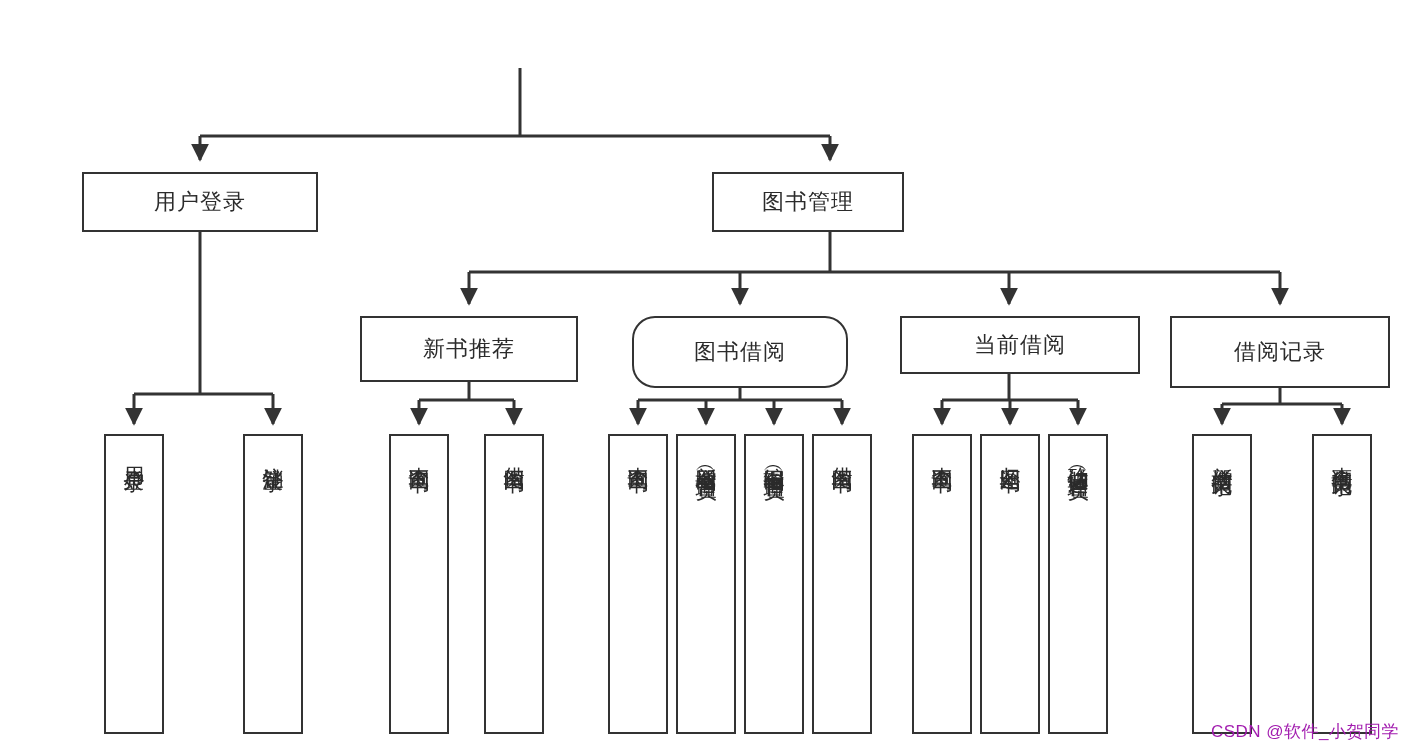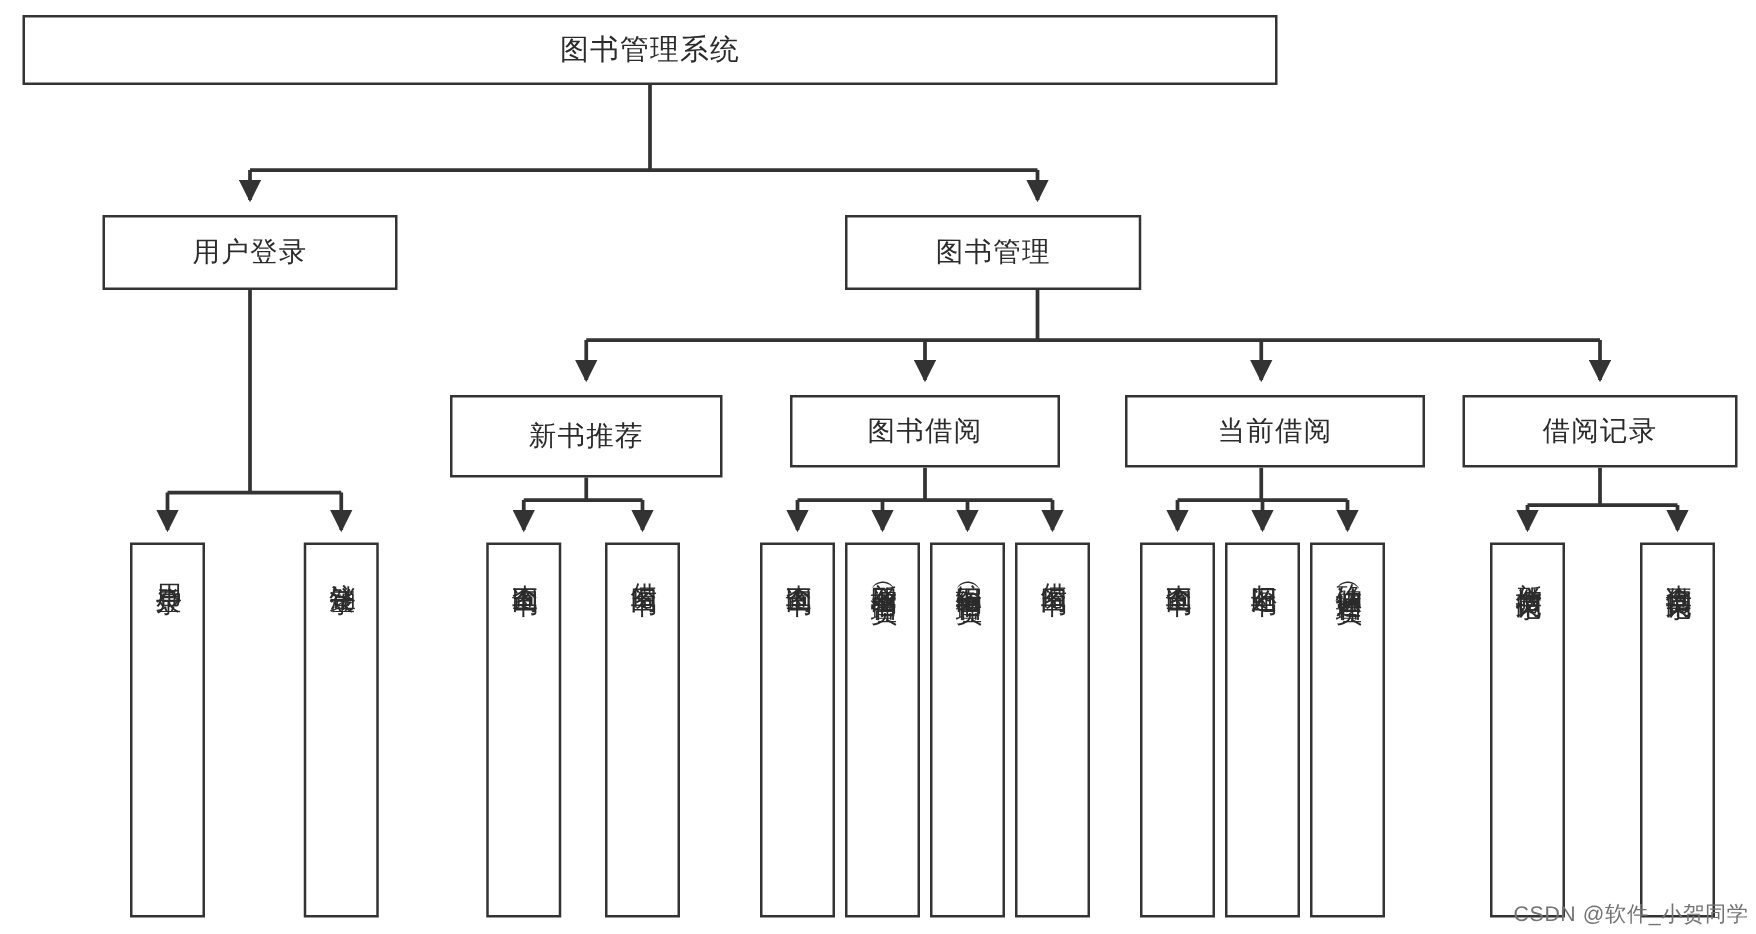--- a/index.html
+++ b/index.html
@@ -55,21 +55,21 @@
     letter-spacing: 2px;
     line-height: 1.05;
     white-space: nowrap;
     text-align: center;
   }
   .watermark {
     position: absolute;
     right: 6px;
     bottom: 4px;
     font-size: 17px;
-    color: #737373;
+    color: #a21caf;
     letter-spacing: 0.5px;
     white-space: nowrap;
   }
 </style>
 </head>
 <body>
 
 <div id="canvas">
 
   <svg id="edges" viewBox="0 0 1405 747" xmlns="http://www.w3.org/2000/svg">
@@ -115,43 +115,40 @@
       <path d="M 1010 400 L 1010 424" marker-end="url(#arrow)"></path>
       <path d="M 1078 400 L 1078 424" marker-end="url(#arrow)"></path>
 
       <path d="M 1280 374 L 1280 404"></path>
       <path d="M 1222 404 L 1342 404"></path>
       <path d="M 1222 404 L 1222 424" marker-end="url(#arrow)"></path>
       <path d="M 1342 404 L 1342 424" marker-end="url(#arrow)"></path>
     </g>
   </svg>
 
-  <div class="node horiz root" style="left: 18px; top: 12px; width: 1004px; height: 56px;">
-      <span>图书管理系统</span>
-    </div>
 
   <div id="level2-layer">
       <div class="node horiz" style="left: 82px; top: 172px; width: 236px; height: 60px;">
         <span>用户登录</span>
       </div>
-      <div class="node horiz" style="left: 676px; top: 172px; width: 237px; height: 60px;">
+      <div class="node horiz" style="left: 712px; top: 172px; width: 192px; height: 60px;">
         <span>图书管理</span>
       </div>
     </div>
   <div id="level3-layer">
       <div class="node horiz" style="left: 360px; top: 316px; width: 218px; height: 66px;">
         <span>新书推荐</span>
       </div>
-      <div class="node horiz" style="left: 632px; top: 316px; width: 216px; height: 58px;">
+      <div class="node horiz" style="left: 632px; top: 316px; width: 216px; height: 72px; border-radius: 23px;">
         <span>图书借阅</span>
       </div>
       <div class="node horiz" style="left: 900px; top: 316px; width: 240px; height: 58px;">
         <span>当前借阅</span>
       </div>
-      <div class="node horiz" style="left: 1170px; top: 316px; width: 220px; height: 58px;">
+      <div class="node horiz" style="left: 1170px; top: 316px; width: 220px; height: 72px;">
         <span>借阅记录</span>
       </div>
     </div>
   <div id="leaf-layer">
       <div class="node leaf" style="left: 104px; top: 434px; width: 60px; height: 300px;">
         <span class="vtext">用户登录</span>
       </div>
       <div class="node leaf" style="left: 243px; top: 434px; width: 60px; height: 300px;">
         <span class="vtext">注销登录</span>
       </div>

